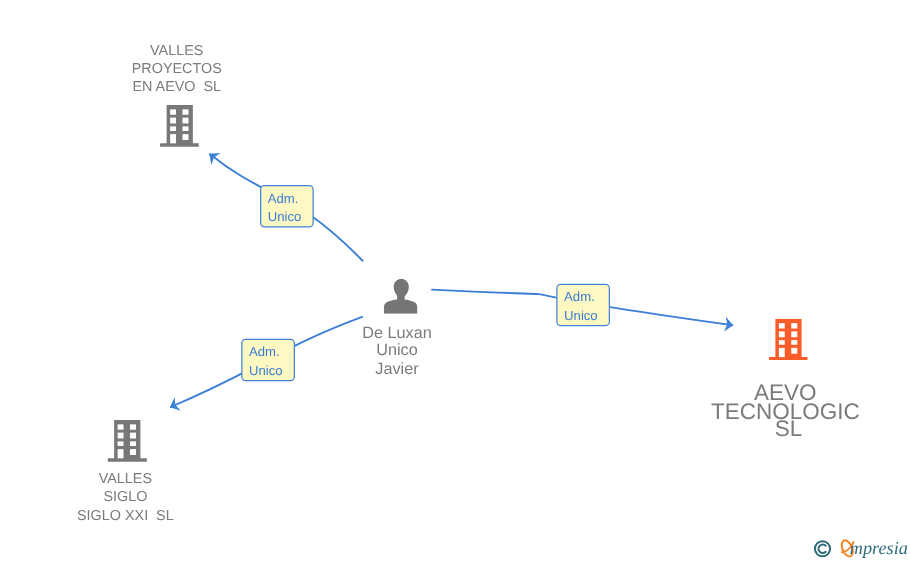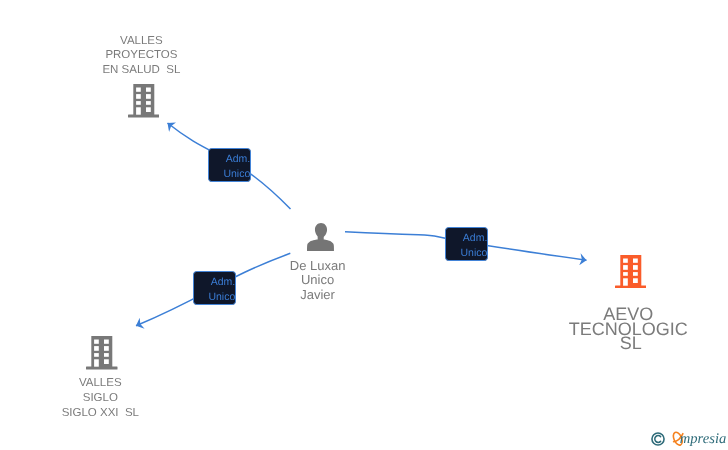--- a/index.html
+++ b/index.html
@@ -5,22 +5,22 @@
 <style>
   html,body{margin:0;padding:0;}
   body{width:728px;height:450px;background:#ffffff;font-family:"Liberation Sans",sans-serif;
        overflow:hidden;position:relative;-webkit-font-smoothing:antialiased;text-rendering:geometricPrecision;}
   #stage{position:absolute;left:0;top:0;width:728px;height:364px;}
   svg.edges{position:absolute;left:0;top:0;width:728px;height:450px;}
   .node{position:absolute;}
   .node .caption{position:absolute;text-align:center;font-size:11.5px;color:#7b7b7b;
                  line-height:14.7px;white-space:nowrap;left:50%;transform:translateX(-50%);}
   .node .caption div{white-space:pre;}
-  .elabel{position:absolute;box-sizing:border-box;border:1.2px solid #4384d8;background:#0f172a;
-          border-radius:3.6px;color:#3a7cd4;font-size:10.5px;line-height:14.6px;text-align:right;
+  .elabel{position:absolute;box-sizing:border-box;border:1.2px solid #4384d8;background:#fef9c3;
+          border-radius:3.6px;color:#3a7cd4;font-size:10.5px;line-height:14.6px;text-align:left;
           padding:3.0px 0 0 5.6px;}
   .elabel div{white-space:pre;}
   .wm{position:absolute;white-space:nowrap;line-height:1;}
   .wm .c{position:absolute;left:0;top:0;line-height:0;}
   .wm .c .sr{position:absolute;width:1px;height:1px;overflow:hidden;clip:rect(0 0 0 0);}
   .wm .b1{position:absolute;line-height:0;}
   .wm .b1 .sr{position:absolute;width:1px;height:1px;overflow:hidden;clip:rect(0 0 0 0);}
   .wm .b2{position:absolute;font-family:Liberation Serif, serif;font-style:italic;font-size:14.6px;color:#2e6b79;}
 </style>
 </head>
@@ -45,21 +45,21 @@
           <rect x="18.0" y="3.5" width="4.8" height="4.3" fill="#fff"></rect>
           <rect x="8.1" y="10.1" width="4.7" height="4.7" fill="#fff"></rect>
           <rect x="18.0" y="10.1" width="4.8" height="4.7" fill="#fff"></rect>
           <rect x="8.1" y="17.1" width="4.7" height="3.7" fill="#fff"></rect>
           <rect x="18.0" y="17.1" width="4.8" height="3.7" fill="#fff"></rect>
           <rect x="8.1" y="23.3" width="4.7" height="7.4" fill="#fff"></rect>
           <rect x="18.0" y="23.3" width="4.8" height="4.7" fill="#fff"></rect>
         </svg><div class="caption" style="left: 13.8px; top: -50.8px; font-size: 11.5px; line-height: 14.7px;">
           <div>VALLES</div>
           <div>PROYECTOS</div>
-          <div>EN SALUD  SL</div>
+          <div>EN AEVO  SL</div>
         </div></div>
       <div class="node" style="left: 86.3px; top: 336.2px; width: 31.5px; height: 33.4px;"><svg width="31.5" height="33.4" viewBox="0 0 31.5 33.4">
           <path fill="#787878" d="M5.3,0 L26.3,0 L26.3,31.2 L5.3,31.2 Z"></path>
           <rect x="0" y="30.6" width="31.5" height="2.8" rx="0.5" fill="#787878"></rect>
           <rect x="8.1" y="3.5" width="4.7" height="4.3" fill="#fff"></rect>
           <rect x="18.0" y="3.5" width="4.8" height="4.3" fill="#fff"></rect>
           <rect x="8.1" y="10.1" width="4.7" height="4.7" fill="#fff"></rect>
           <rect x="18.0" y="10.1" width="4.8" height="4.7" fill="#fff"></rect>
           <rect x="8.1" y="17.1" width="4.7" height="3.7" fill="#fff"></rect>
           <rect x="18.0" y="17.1" width="4.8" height="3.7" fill="#fff"></rect>

